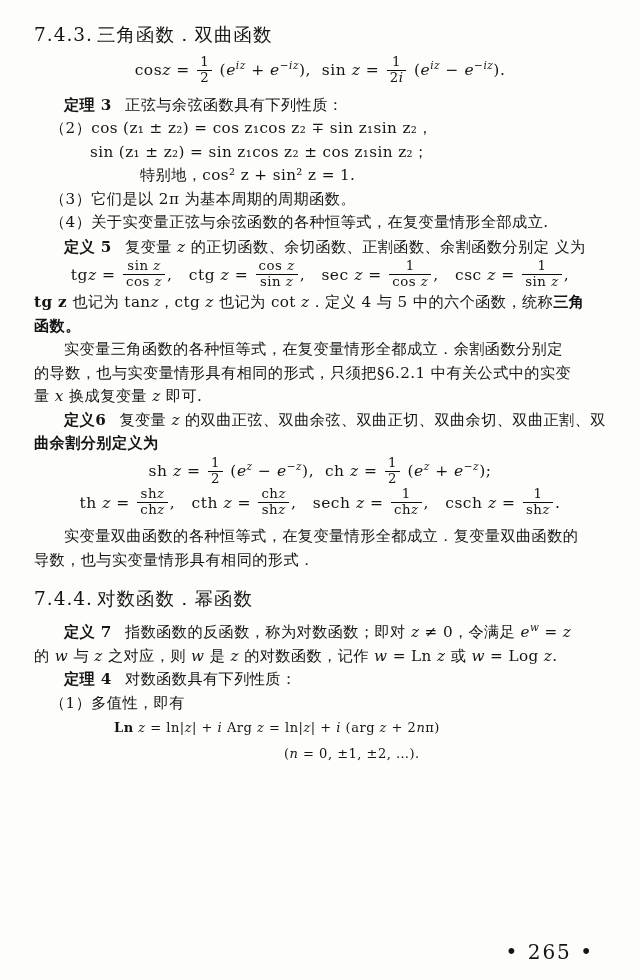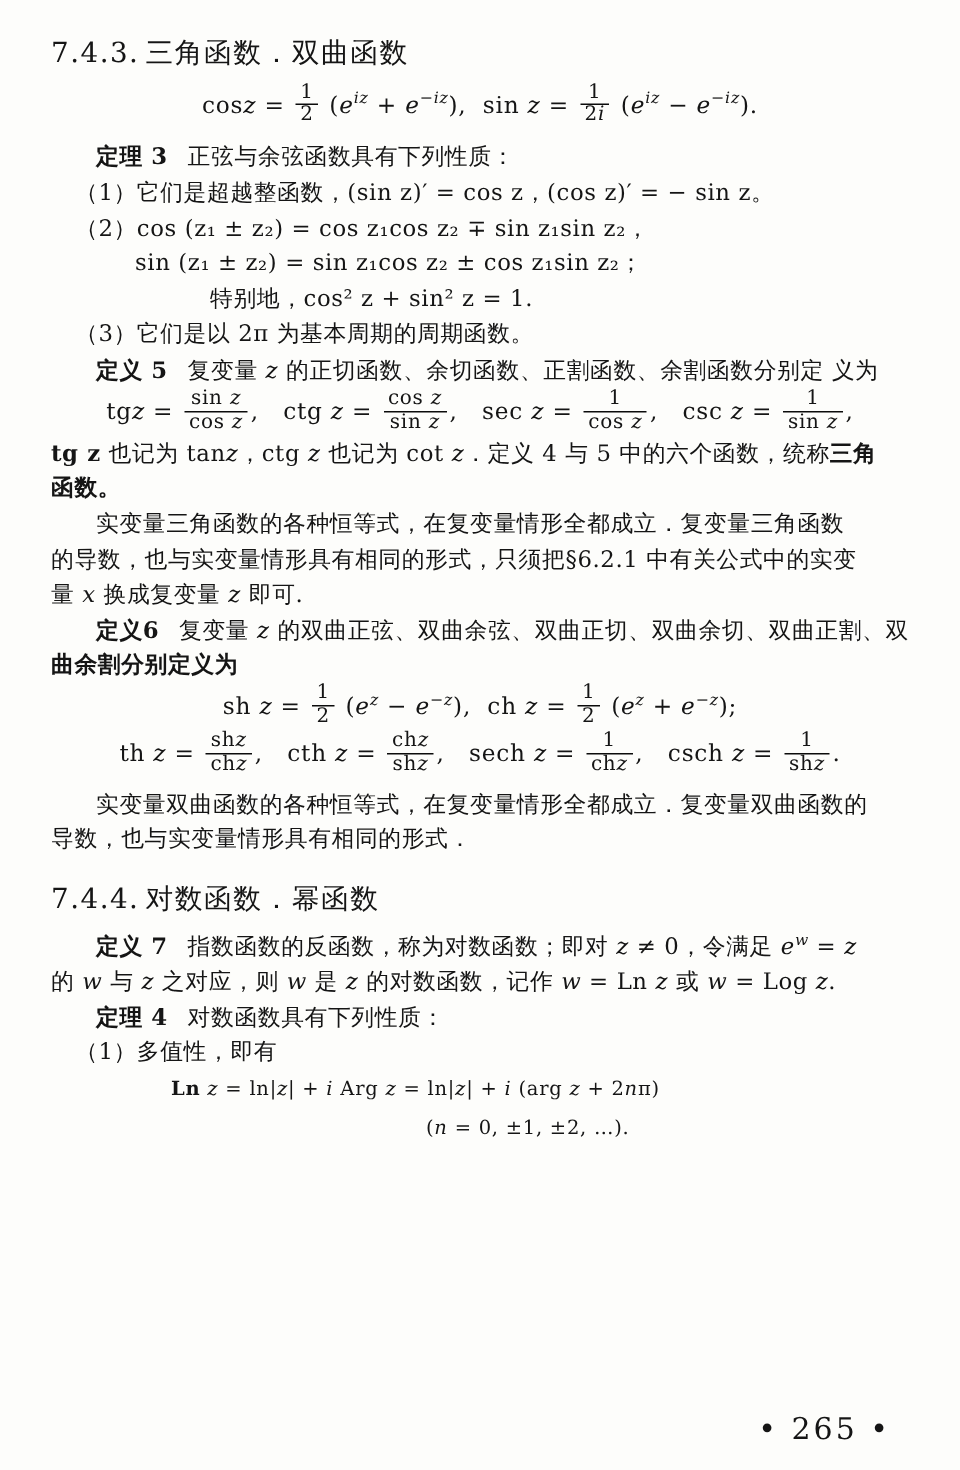--- a/index.html
+++ b/index.html
@@ -104,25 +104,25 @@
       (<span class="it">e</span><span class="sup"><span class="it">iz</span></span> − <span class="it">e</span><span class="sup">−<span class="it">iz</span></span>).
     </div>
 
     <div class="spacer-sm"></div>
 
     <div class="line indent1">
       <span class="b">定理 3</span>
       <span style="margin-left:8px">正弦与余弦函数具有下列性质：</span>
     </div>
 
-    <div class="line indent-half tight">（1）它们是超越整函数，(sin z)′ = cos z，(cos z)′ = − sin z。</div>
     <div class="line indent-half tight">（2）cos (z₁ ± z₂) = cos z₁cos z₂ ∓ sin z₁sin z₂，</div>
     <div class="line tight" style="margin-left:56px">sin (z₁ ± z₂) = sin z₁cos z₂ ± cos z₁sin z₂；</div>
     <div class="line tight" style="margin-left:106px">特别地，cos² z + sin² z = 1.</div>
     <div class="line indent-half tight">（3）它们是以 2π 为基本周期的周期函数。</div>
+    <div class="line indent-half tight">（4）关于实变量正弦与余弦函数的各种恒等式，在复变量情形全部成立.</div>
 
     <div class="line indent1">
       <span class="b">定义 5</span>
       <span style="margin-left:8px">复变量 <span class="it">z</span> 的正切函数、余切函数、正割函数、余割函数分别定 义为</span>
     </div>
 
     <div class="formula">
       tg<span class="it">z</span> =
       <span class="frac"><span class="num2">sin <span class="it">z</span></span><span class="den">cos <span class="it">z</span></span></span>,&nbsp;&nbsp;
       ctg <span class="it">z</span> =
@@ -131,21 +131,21 @@
       <span class="frac"><span class="num2">1</span><span class="den">cos <span class="it">z</span></span></span>,&nbsp;&nbsp;
       csc <span class="it">z</span> =
       <span class="frac"><span class="num2">1</span><span class="den">sin <span class="it">z</span></span></span>,
     </div>
 
     <div class="line tight">
       <span class="b">tg z</span> 也记为 tan<span class="it">z</span>，ctg <span class="it">z</span> 也记为 cot <span class="it">z</span>．定义 4 与 5 中的六个函数，统称<span class="b">三角</span>
     </div>
     <div class="line b tight">函数。</div>
 
-    <div class="line indent1 tight">实变量三角函数的各种恒等式，在复变量情形全都成立．复变量三角函数</div>
+    <div class="line indent1 tight">实变量三角函数的各种恒等式，在复变量情形全都成立．余割函数分别定</div>
     <div class="line tight">的导数，也与实变量情形具有相同的形式，只须把§6.2.1 中有关公式中的实变</div>
     <div class="line tight">量 <span class="it">x</span> 换成复变量 <span class="it">z</span> 即可.</div>
 
     <div class="line indent1 tight">
       <span class="b">定义6</span>
       <span style="margin-left:8px">复变量 <span class="it">z</span> 的双曲正弦、双曲余弦、双曲正切、双曲余切、双曲正割、双</span>
     </div>
     <div class="line b tight">曲余割分别定义为</div>
 
     <div class="formula">

